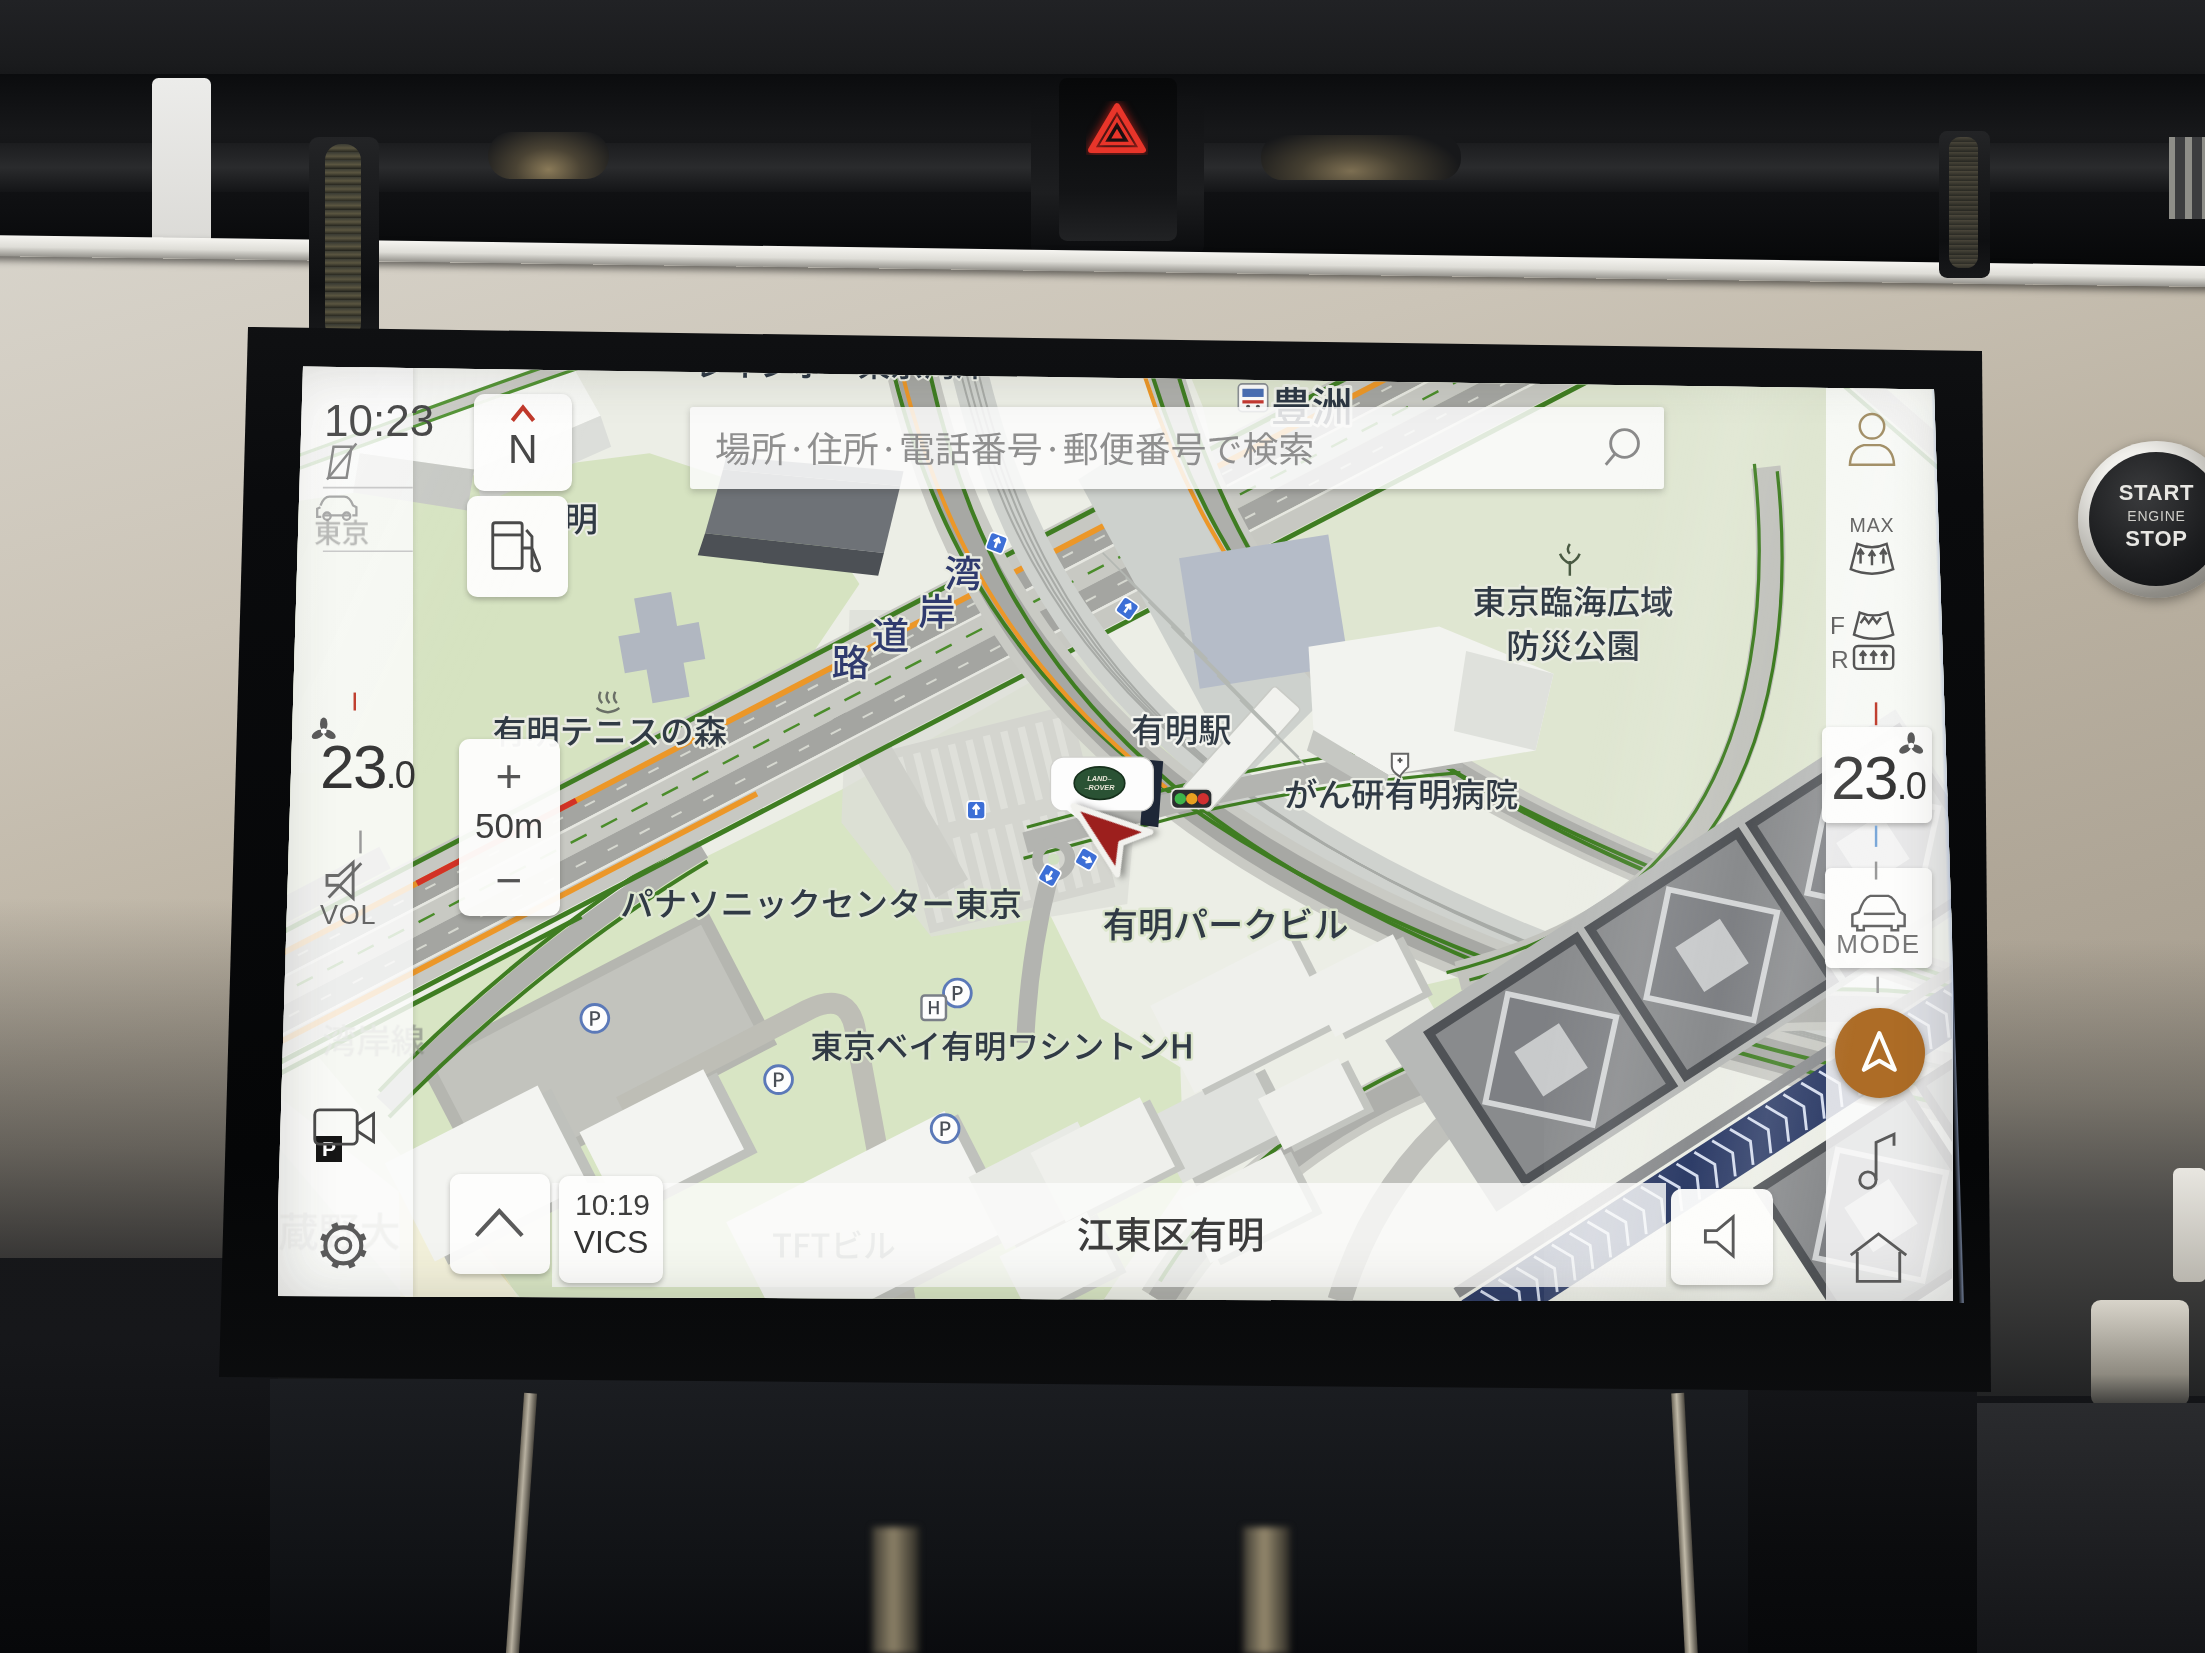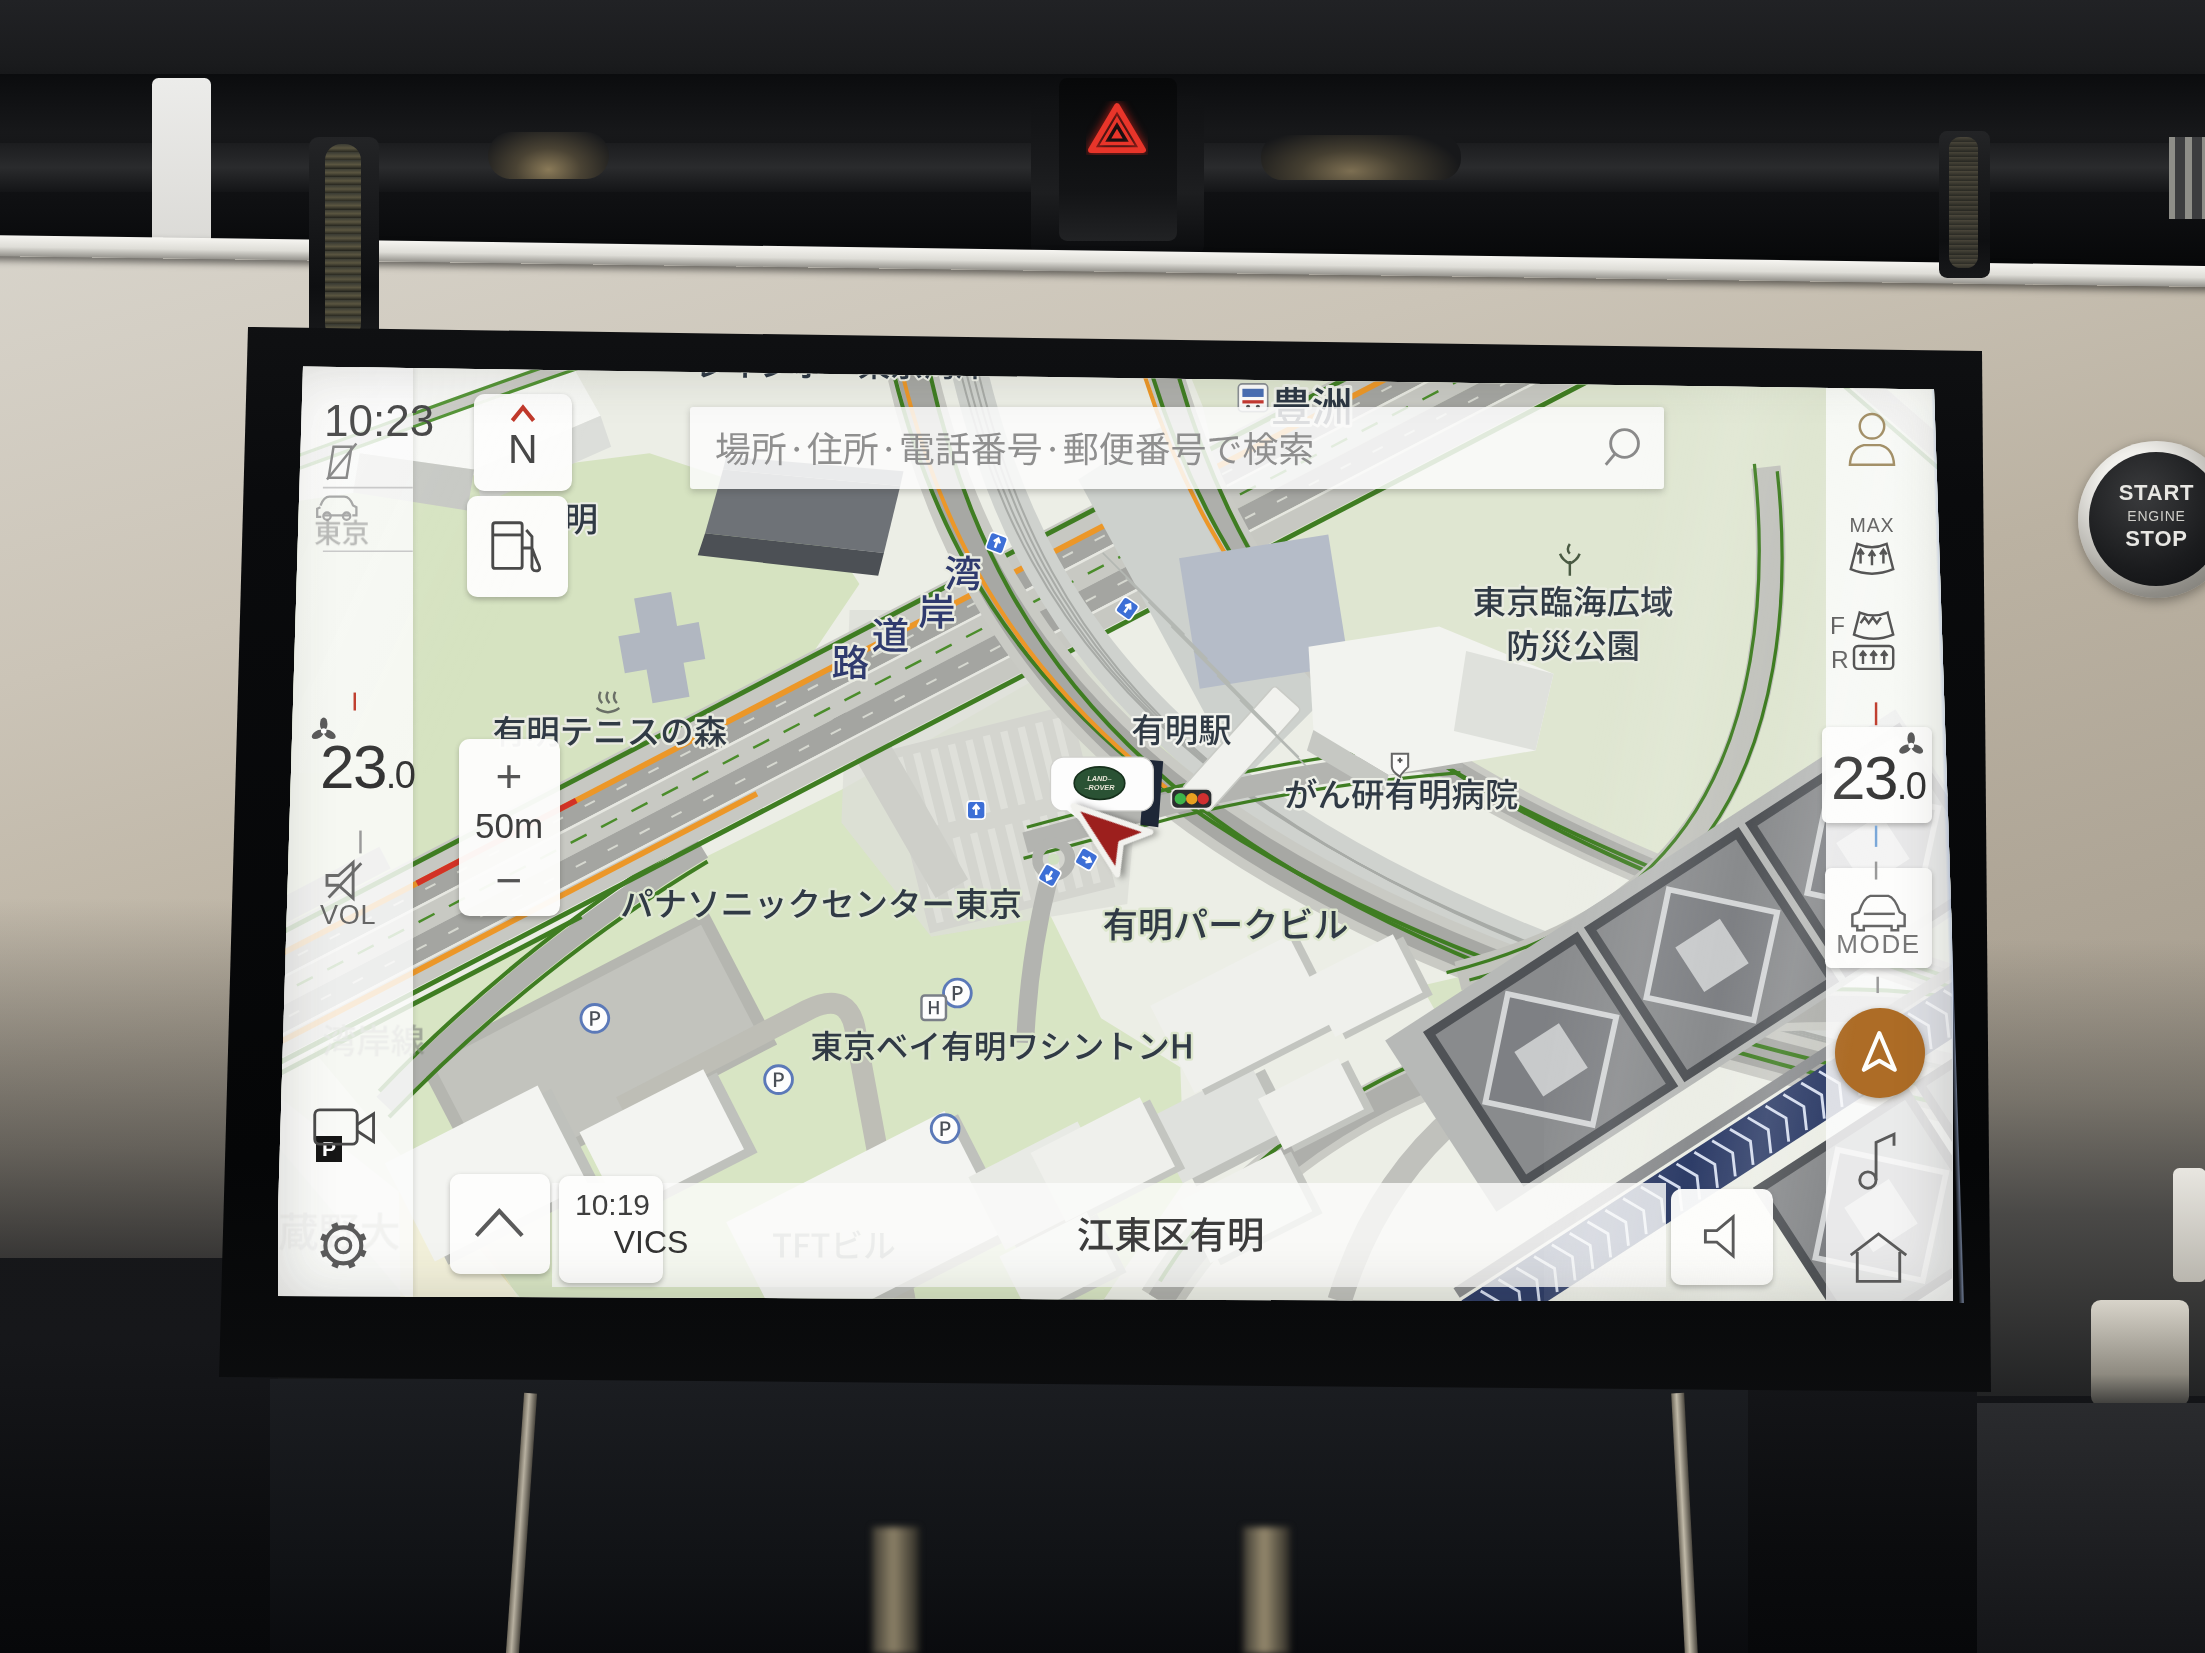--- a/index.html
+++ b/index.html
@@ -767,21 +767,21 @@
   <div class="btn" style="left:1547px;top:503px;width:107px;height:100px;border-radius:6.5px;"></div>
   <div class="abs" style="left:1557px;top:643px;width:90px;height:90px;border-radius:50%;background:#ad6c26;box-shadow:0 2.5px 6.5px rgba(60,50,30,.4);"></div>
 
   <div class="abs" style="left:46px;top:31px;font-size:44px;color:#3c3c3c;">10:23</div>
   <div class="abs" style="left:230px;top:61px;font-size:41px;color:#444;">N</div>
   <div class="abs" style="left:196px;top:384px;width:70px;text-align:center;font-size:46px;color:#555;">+</div>
   <div class="abs" style="left:196px;top:441px;width:70px;text-align:center;font-size:35px;color:#3e3e3e;">50m</div>
   <div class="abs" style="left:196px;top:488px;width:70px;text-align:center;font-size:46px;color:#555;">−</div>
   <div class="abs" style="left:42px;top:535px;font-size:27px;color:#666;letter-spacing:0.8px;">VOL</div>
   <div class="abs" style="left:281px;top:823px;width:107px;text-align:center;font-size:30px;color:#3e3e3e;">10:19</div>
-  <div class="abs" style="left:281px;top:859px;width:104px;text-align:center;font-size:32px;color:#333;padding-left:40px;">VICS</div>
+  <div class="abs" style="left:281px;top:859px;width:104px;text-align:center;font-size:32px;color:#333;">VICS</div>
   <div class="abs" style="left:1563px;top:149px;width:62px;text-align:center;font-size:19.6px;color:#555;letter-spacing:0.8px;">MAX</div>
   <div class="abs" style="left:1552px;top:247px;font-size:24.5px;color:#555;">F</div>
   <div class="abs" style="left:1553px;top:281px;font-size:24.5px;color:#555;">R</div>
   <div class="abs" style="left:1553px;top:377px;font-size:62px;color:#333;letter-spacing:-1.6px;">23<span style="font-size:38px;">.0</span></div>
   <div class="abs" style="left:42px;top:366px;font-size:62px;color:#333;letter-spacing:-1.6px;">23<span style="font-size:38px;">.0</span></div>
   <div class="abs" style="left:1547px;top:564px;width:107px;text-align:center;font-size:26px;color:#777;letter-spacing:1.6px;">MODE</div>
   <div class="abs" style="left:38px;top:771px;width:26px;height:26px;background:#161616;color:#fff;font-size:21px;font-weight:bold;text-align:center;line-height:26px;">P</div>
 
   <div class="abs" style="left:1652px;top:-4.9px;width:7.4px;height:947px;background:linear-gradient(90deg,rgba(150,170,215,0),rgba(170,190,230,.55) 60%,rgba(220,230,250,.2));transform:rotate(-1.75deg);transform-origin:0 0;"></div>
 

